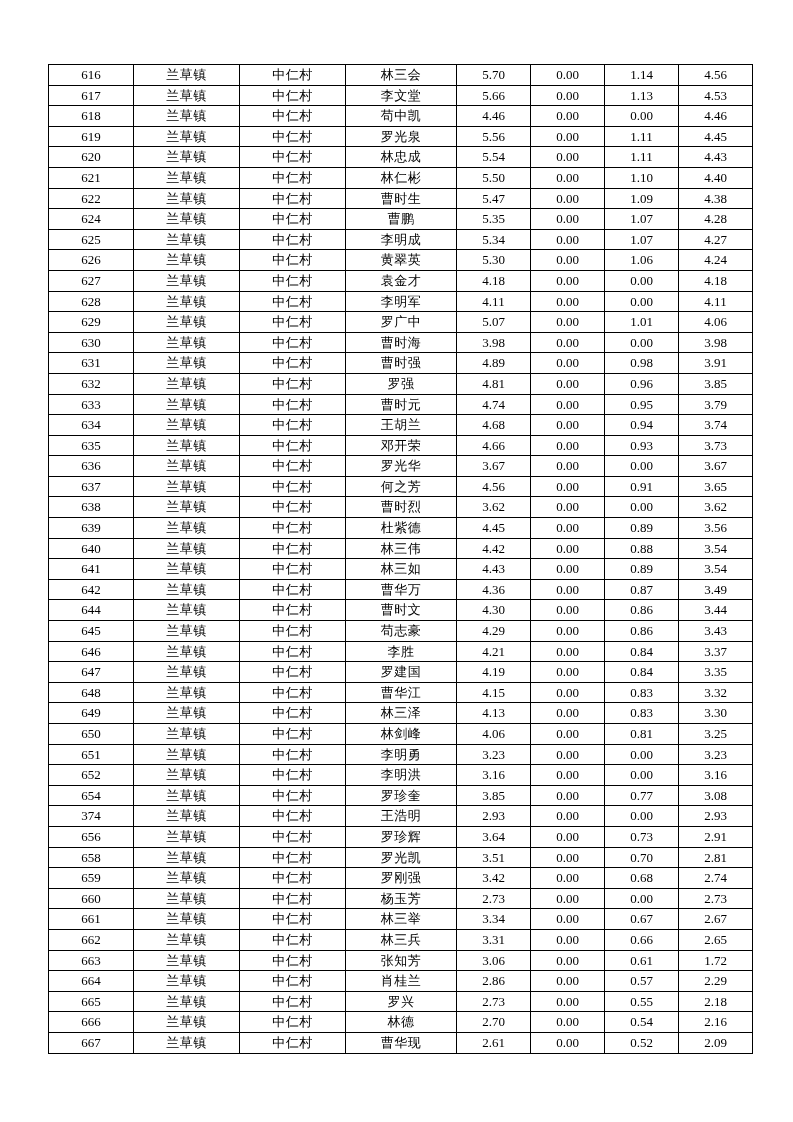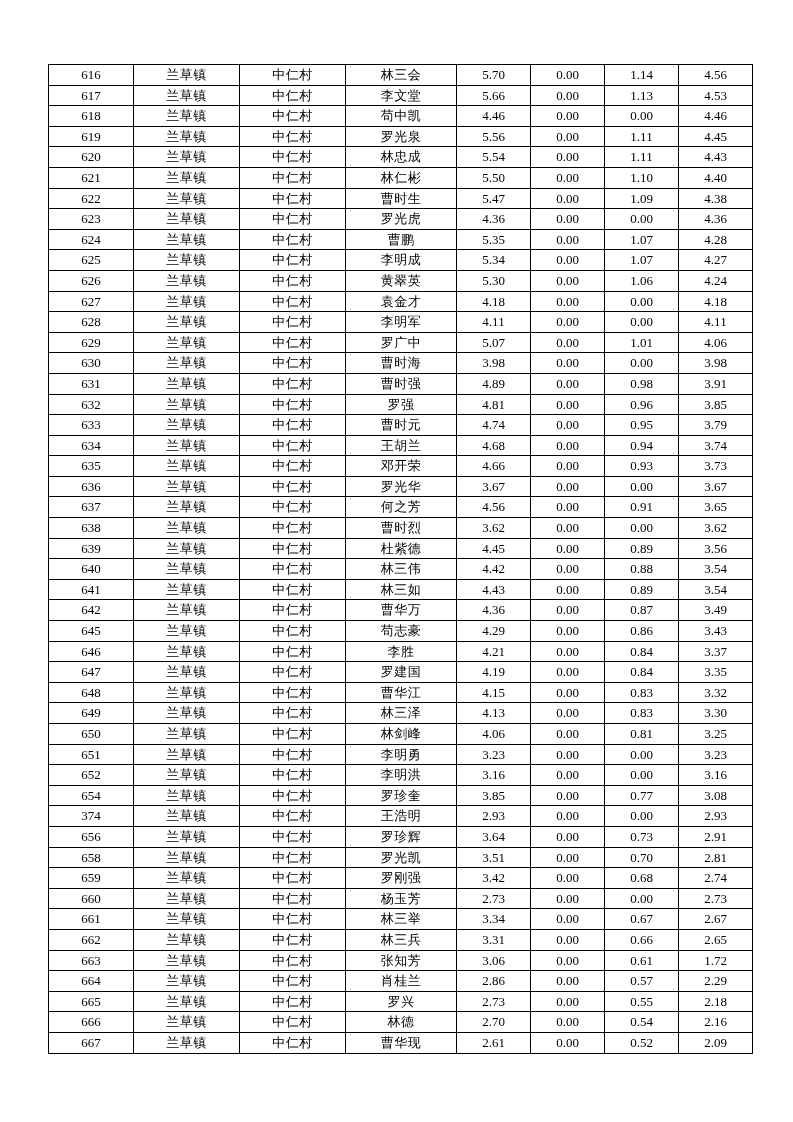--- a/index.html
+++ b/index.html
@@ -121,30 +121,20 @@
           <td class="c-id num">622</td>
           <td class="c-town cjk">兰草镇</td>
           <td class="c-village cjk">中仁村</td>
           <td class="c-name cjk">曹时生</td>
           <td class="c-num num">5.47</td>
           <td class="c-num num">0.00</td>
           <td class="c-num num">1.09</td>
           <td class="c-num num">4.38</td>
         </tr>
         <tr>
-          <td class="c-id num">623</td>
-          <td class="c-town cjk">兰草镇</td>
-          <td class="c-village cjk">中仁村</td>
-          <td class="c-name cjk">罗光虎</td>
-          <td class="c-num num">4.36</td>
-          <td class="c-num num">0.00</td>
-          <td class="c-num num">0.00</td>
-          <td class="c-num num">4.36</td>
-        </tr>
-        <tr>
           <td class="c-id num">624</td>
           <td class="c-town cjk">兰草镇</td>
           <td class="c-village cjk">中仁村</td>
           <td class="c-name cjk">曹鹏</td>
           <td class="c-num num">5.35</td>
           <td class="c-num num">0.00</td>
           <td class="c-num num">1.07</td>
           <td class="c-num num">4.28</td>
         </tr>
         <tr>
@@ -319,20 +309,30 @@
         </tr>
         <tr>
           <td class="c-id num">642</td>
           <td class="c-town cjk">兰草镇</td>
           <td class="c-village cjk">中仁村</td>
           <td class="c-name cjk">曹华万</td>
           <td class="c-num num">4.36</td>
           <td class="c-num num">0.00</td>
           <td class="c-num num">0.87</td>
           <td class="c-num num">3.49</td>
+        </tr>
+        <tr>
+          <td class="c-id num">644</td>
+          <td class="c-town cjk">兰草镇</td>
+          <td class="c-village cjk">中仁村</td>
+          <td class="c-name cjk">曹时文</td>
+          <td class="c-num num">4.30</td>
+          <td class="c-num num">0.00</td>
+          <td class="c-num num">0.86</td>
+          <td class="c-num num">3.44</td>
         </tr>
         <tr>
           <td class="c-id num">645</td>
           <td class="c-town cjk">兰草镇</td>
           <td class="c-village cjk">中仁村</td>
           <td class="c-name cjk">苟志豪</td>
           <td class="c-num num">4.29</td>
           <td class="c-num num">0.00</td>
           <td class="c-num num">0.86</td>
           <td class="c-num num">3.43</td>

